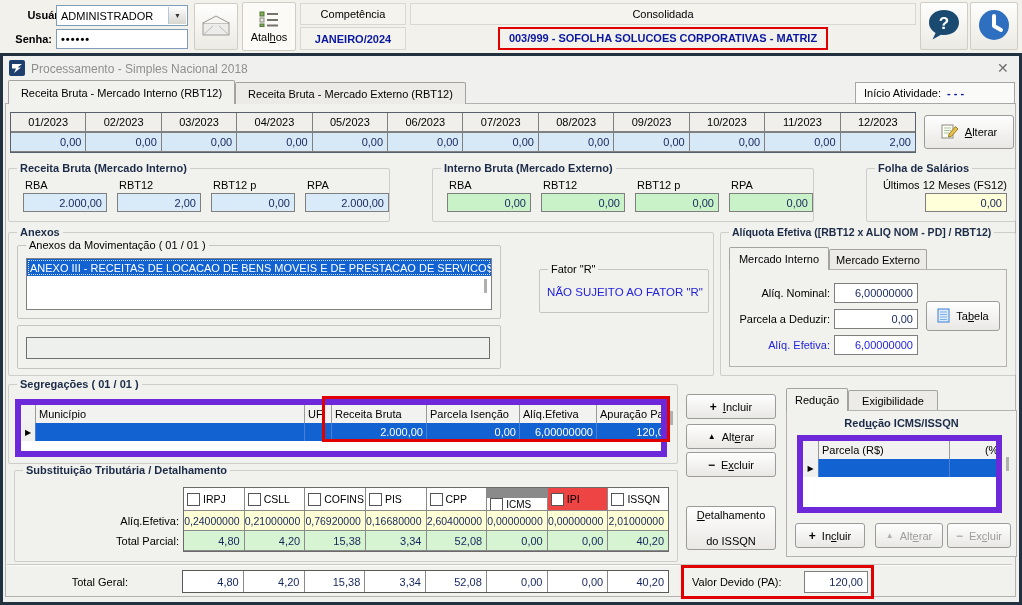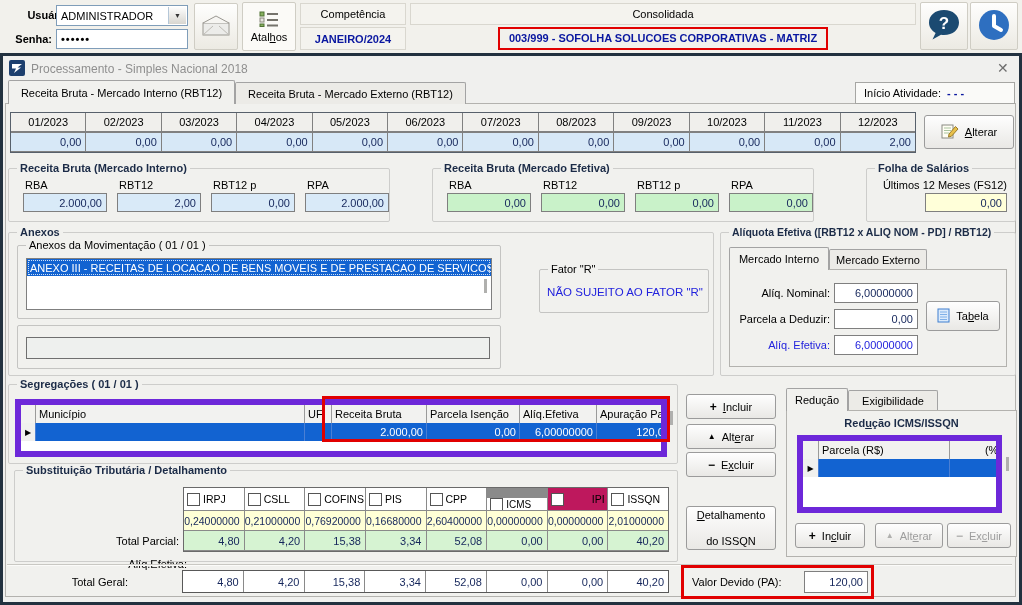--- a/index.html
+++ b/index.html
@@ -209,21 +209,21 @@
         <div class="flbl" style="left:110px;top:10px;">RBT12</div>
         <div class="flbl" style="left:204px;top:10px;">RBT12 p</div>
         <div class="flbl" style="left:298px;top:10px;">RPA</div>
         <div class="fld lblue num" style="left:14px;top:24px;width:84px;height:19px;">2.000,00</div>
         <div class="fld lblue num" style="left:108px;top:24px;width:84px;height:19px;">2,00</div>
         <div class="fld lblue num" style="left:202px;top:24px;width:84px;height:19px;">0,00</div>
         <div class="fld lblue num" style="left:296px;top:24px;width:84px;height:19px;">2.000,00</div>
       </div>
 
       <div class="gb" style="left:429px;top:112px;width:382px;height:54px;">
-        <div class="gt">Receita Bruta (Mercado Efetiva)</div>
+        <div class="gt">Interno Bruta (Mercado Externo)</div>
         <div class="flbl" style="left:16px;top:10px;">RBA</div>
         <div class="flbl" style="left:110px;top:10px;">RBT12</div>
         <div class="flbl" style="left:204px;top:10px;">RBT12 p</div>
         <div class="flbl" style="left:298px;top:10px;">RPA</div>
         <div class="fld green num" style="left:14px;top:24px;width:84px;height:19px;">0,00</div>
         <div class="fld green num" style="left:108px;top:24px;width:84px;height:19px;">0,00</div>
         <div class="fld green num" style="left:202px;top:24px;width:84px;height:19px;">0,00</div>
         <div class="fld green num" style="left:296px;top:24px;width:84px;height:19px;">0,00</div>
       </div>
 
@@ -339,21 +339,21 @@
           <span><span>Alt</span><u>e</u><span>rar</span></span>
         </div>
         <div class="btn disabled" style="left:160px;top:112px;width:64px;height:25px;">
           <span class="ig">−</span>
           <span><span>Ex</span><u>c</u><span>luir</span></span>
         </div>
       </div>
 
       <div class="gb" style="left:11px;top:414px;width:664px;height:92px;">
         <div class="gt">Substituição Tributária / Detalhamento</div>
-        <div class="flbl right" style="left:48px;top:44px;width:124px;margin-top:43px;">Alíq.Efetiva:</div>
+        <div class="flbl right" style="left:40px;top:44px;width:124px;">Alíq.Efetiva:</div>
         <div class="flbl right" style="left:40px;top:64px;width:124px;">Total Parcial:</div>
         <div class="abs" style="left:168px;top:16px;width:486px;height:65px;border:1px solid #6a6a6a;background:#8a8a8a;box-sizing:border-box;display:grid;grid-template-columns:repeat(8,1fr);grid-template-rows:22px 19px 19px;grid-gap:1px;">
           <div class="hcell" style="background:#fff;height:auto;font-size:10.5px;">
               <span class="cb"></span>
               <span>IRPJ</span>
             </div>
           <div class="hcell" style="background:#fff;height:auto;font-size:10.5px;">
               <span class="cb"></span>
               <span>CSLL</span>
             </div>
@@ -366,21 +366,21 @@
               <span>PIS</span>
             </div>
           <div class="hcell" style="background:#fff;height:auto;font-size:10.5px;">
               <span class="cb"></span>
               <span>CPP</span>
             </div>
           <div class="hcell" style="background:#fff;height:auto;font-size:10px;margin-top:10px;">
               <span class="cb"></span>
               <span>ICMS</span>
             </div>
-          <div class="hcell" style="background:#be185d;height:auto;font-size:10.5px;gap:25px;">
+          <div class="hcell" style="background:#ef4444;height:auto;font-size:10.5px;">
               <span class="cb"></span>
               <span>IPI</span>
             </div>
           <div class="hcell" style="background:#fff;height:auto;font-size:10.5px;">
               <span class="cb"></span>
               <span>ISSQN</span>
             </div>
           <div class="mv num" style="background:#ffffd6;height:auto;font-size:10.5px;">0,24000000</div>
           <div class="mv num" style="background:#ffffd6;height:auto;font-size:10.5px;">0,21000000</div>
           <div class="mv num" style="background:#ffffd6;height:auto;font-size:10.5px;">0,76920000</div>

